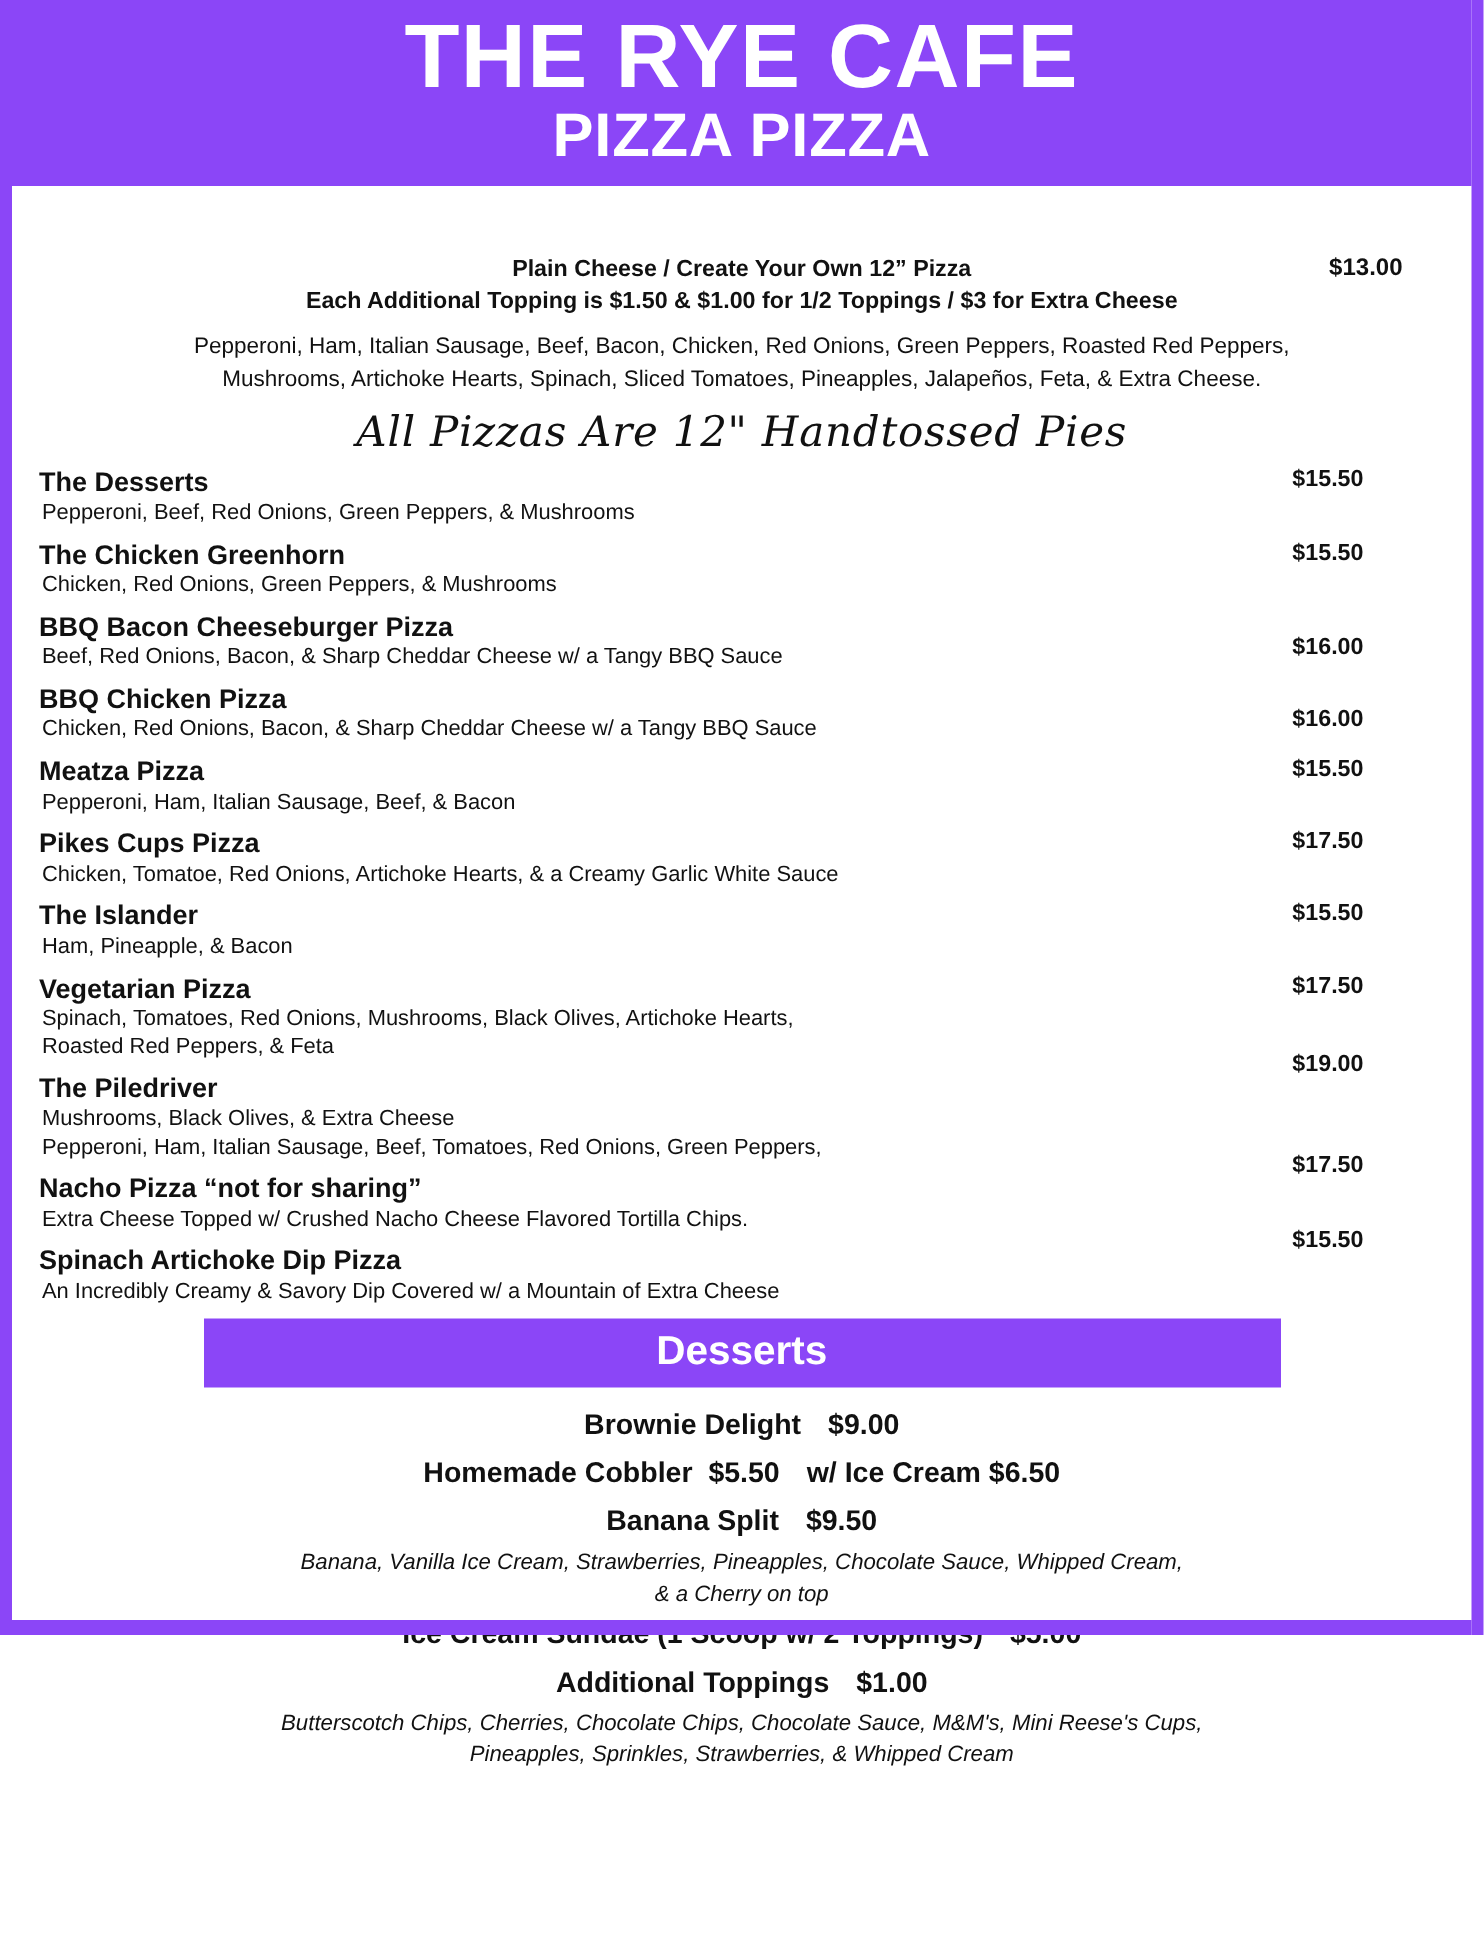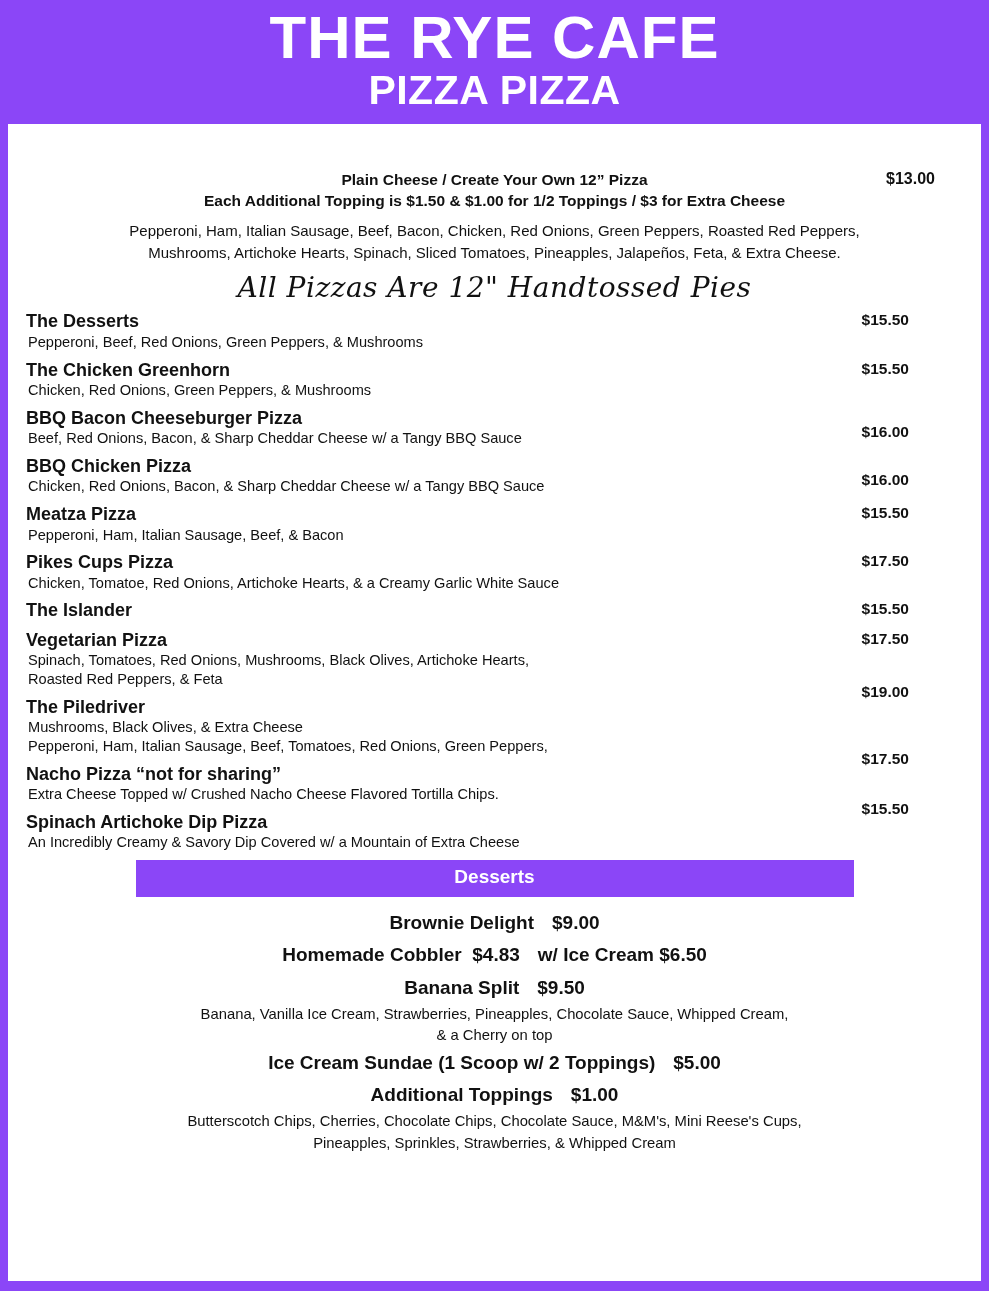--- a/index.html
+++ b/index.html
@@ -10,21 +10,21 @@
   body {
     width: 989px;
     height: 1291px;
     font-family: "Liberation Sans", sans-serif;
     color: #111111;
     overflow: hidden;
     position: relative;
   }
   .page {
     width: 989px;
-    height: 1291px;
+    height: 1090px;
     position: relative;
     box-sizing: border-box;
     border-left: 8px solid #8b46f7;
     border-right: 8px solid #8b46f7;
     background: #ffffff;
   }
   
   .header {
     background: #8b46f7;
     color: #ffffff;
@@ -110,21 +110,21 @@
     font-weight: bold;
   }
   .pizza-price.low {
     top: 16px;
   }
   
   .dessert-banner {
     background: #8b46f7;
     color: #ffffff;
     text-align: center;
-    font-size: 19px;
+    font-size: 27px;
     font-weight: bold;
     width: 718px;
     margin: 8px auto 0 auto;
     padding: 6px 0 9px 0;
   }
   .dessert-list {
     text-align: center;
     padding-top: 10px;
   }
   .dessert-main {
@@ -132,20 +132,21 @@
     font-weight: bold;
     line-height: 1.7;
   }
   .dessert-main .gap {
     display: inline-block;
     width: 18px;
   }
   .dessert-sub {
     font-size: 14.8px;
     line-height: 1.45;
+    font-style: italic;
   }
   .footer-bar {
     position: absolute;
     left: 0;
     right: 0;
     bottom: 0;
     height: 10px;
     background: #8b46f7;
   }
 </style>
@@ -207,20 +208,21 @@
     </div>
 
     <div class="pizza">
       <div class="pizza-name">Pikes Cups Pizza</div>
       <div class="pizza-desc">Chicken, Tomatoe, Red Onions, Artichoke Hearts, &amp; a Creamy Garlic White Sauce</div>
       <div class="pizza-price">$17.50</div>
     </div>
 
     <div class="pizza">
       <div class="pizza-name">The Islander</div>
+      <div class="pizza-desc">Ham, Pineapple, &amp; Bacon</div>
       <div class="pizza-price">$15.50</div>
     </div>
 
     <div class="pizza">
       <div class="pizza-name">Vegetarian Pizza</div>
       <div class="pizza-desc">Spinach, Tomatoes, Red Onions, Mushrooms, Black Olives, Artichoke Hearts,</div>
       <div class="pizza-desc">Roasted Red Peppers, &amp; Feta</div>
       <div class="pizza-price">$17.50</div>
     </div>
 
@@ -245,21 +247,21 @@
 
   </div>
 
   <div class="dessert-banner">Desserts</div>
 
   <div class="dessert-list">
     <div class="dessert-main">
       <span>Brownie Delight</span><span class="gap"></span><span>$9.00</span>
     </div>
     <div class="dessert-main">
-      <span>Homemade Cobbler</span>&nbsp; <span>$4.83</span><span class="gap"></span><span>w/ Ice Cream $6.50</span>
+      <span>Homemade Cobbler</span>&nbsp; <span>$5.50</span><span class="gap"></span><span>w/ Ice Cream $6.50</span>
     </div>
     <div class="dessert-main">
       <span>Banana Split</span><span class="gap"></span><span>$9.50</span>
     </div>
     <div class="dessert-sub">Banana, Vanilla Ice Cream, Strawberries, Pineapples, Chocolate Sauce, Whipped Cream,</div>
     <div class="dessert-sub">&amp; a Cherry on top</div>
     <div class="dessert-main">
       <span>Ice Cream Sundae (1 Scoop w/ 2 Toppings)</span><span class="gap"></span><span>$5.00</span>
     </div>
     <div class="dessert-main">

